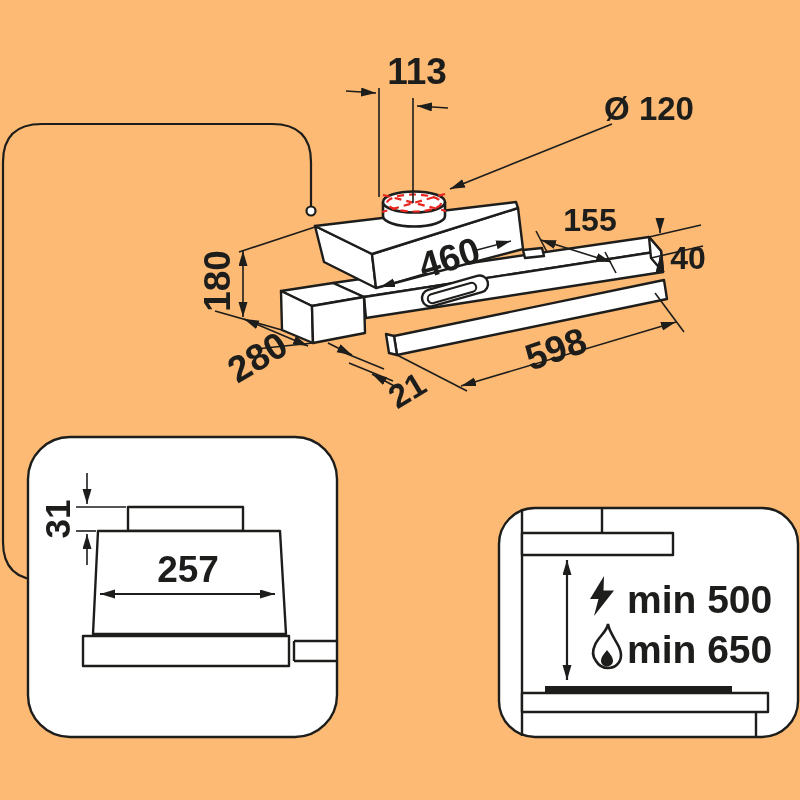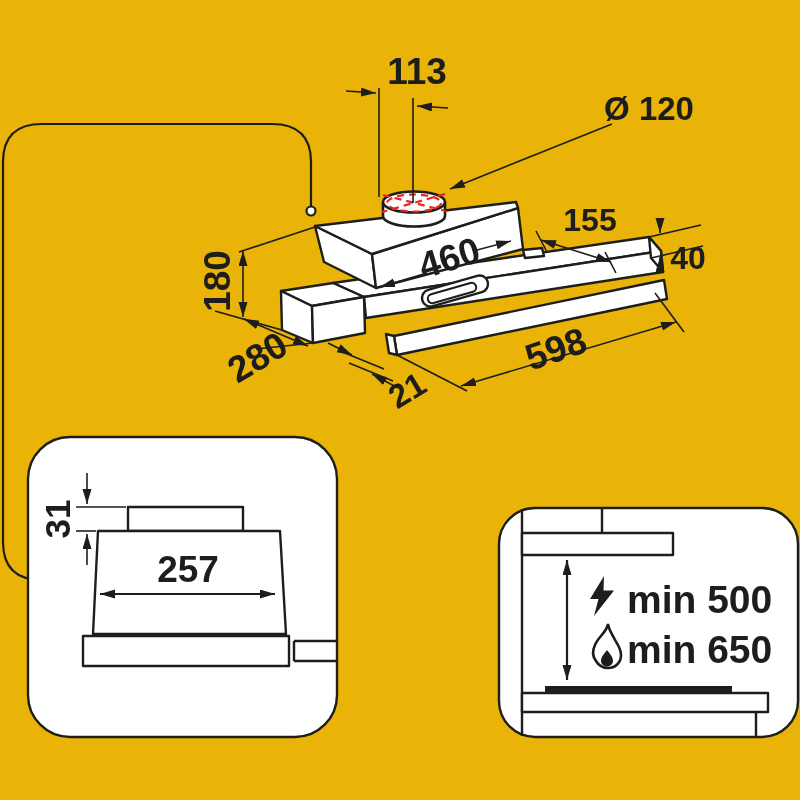--- a/index.html
+++ b/index.html
@@ -1,16 +1,16 @@
 <!DOCTYPE html>
 <html><head>
 <meta charset="utf-8">
 <style>
   html,body{margin:0;padding:0;background:#ffffff;}
-  .stage{position:relative;width:800px;height:800px;background:#eab308;overflow:hidden;}
+  .stage{position:relative;width:800px;height:800px;background:#fdba74;overflow:hidden;}
   svg{display:block;}
   .dim-text{font-family:"Liberation Sans",sans-serif;font-weight:700;fill:#1d1d1b;}
   .big{font-size:37px;}
   .mid{font-size:32px;}
   .clearance{font-size:39px;}
 </style>
 </head>
 <body>
 
 <div class="stage">

